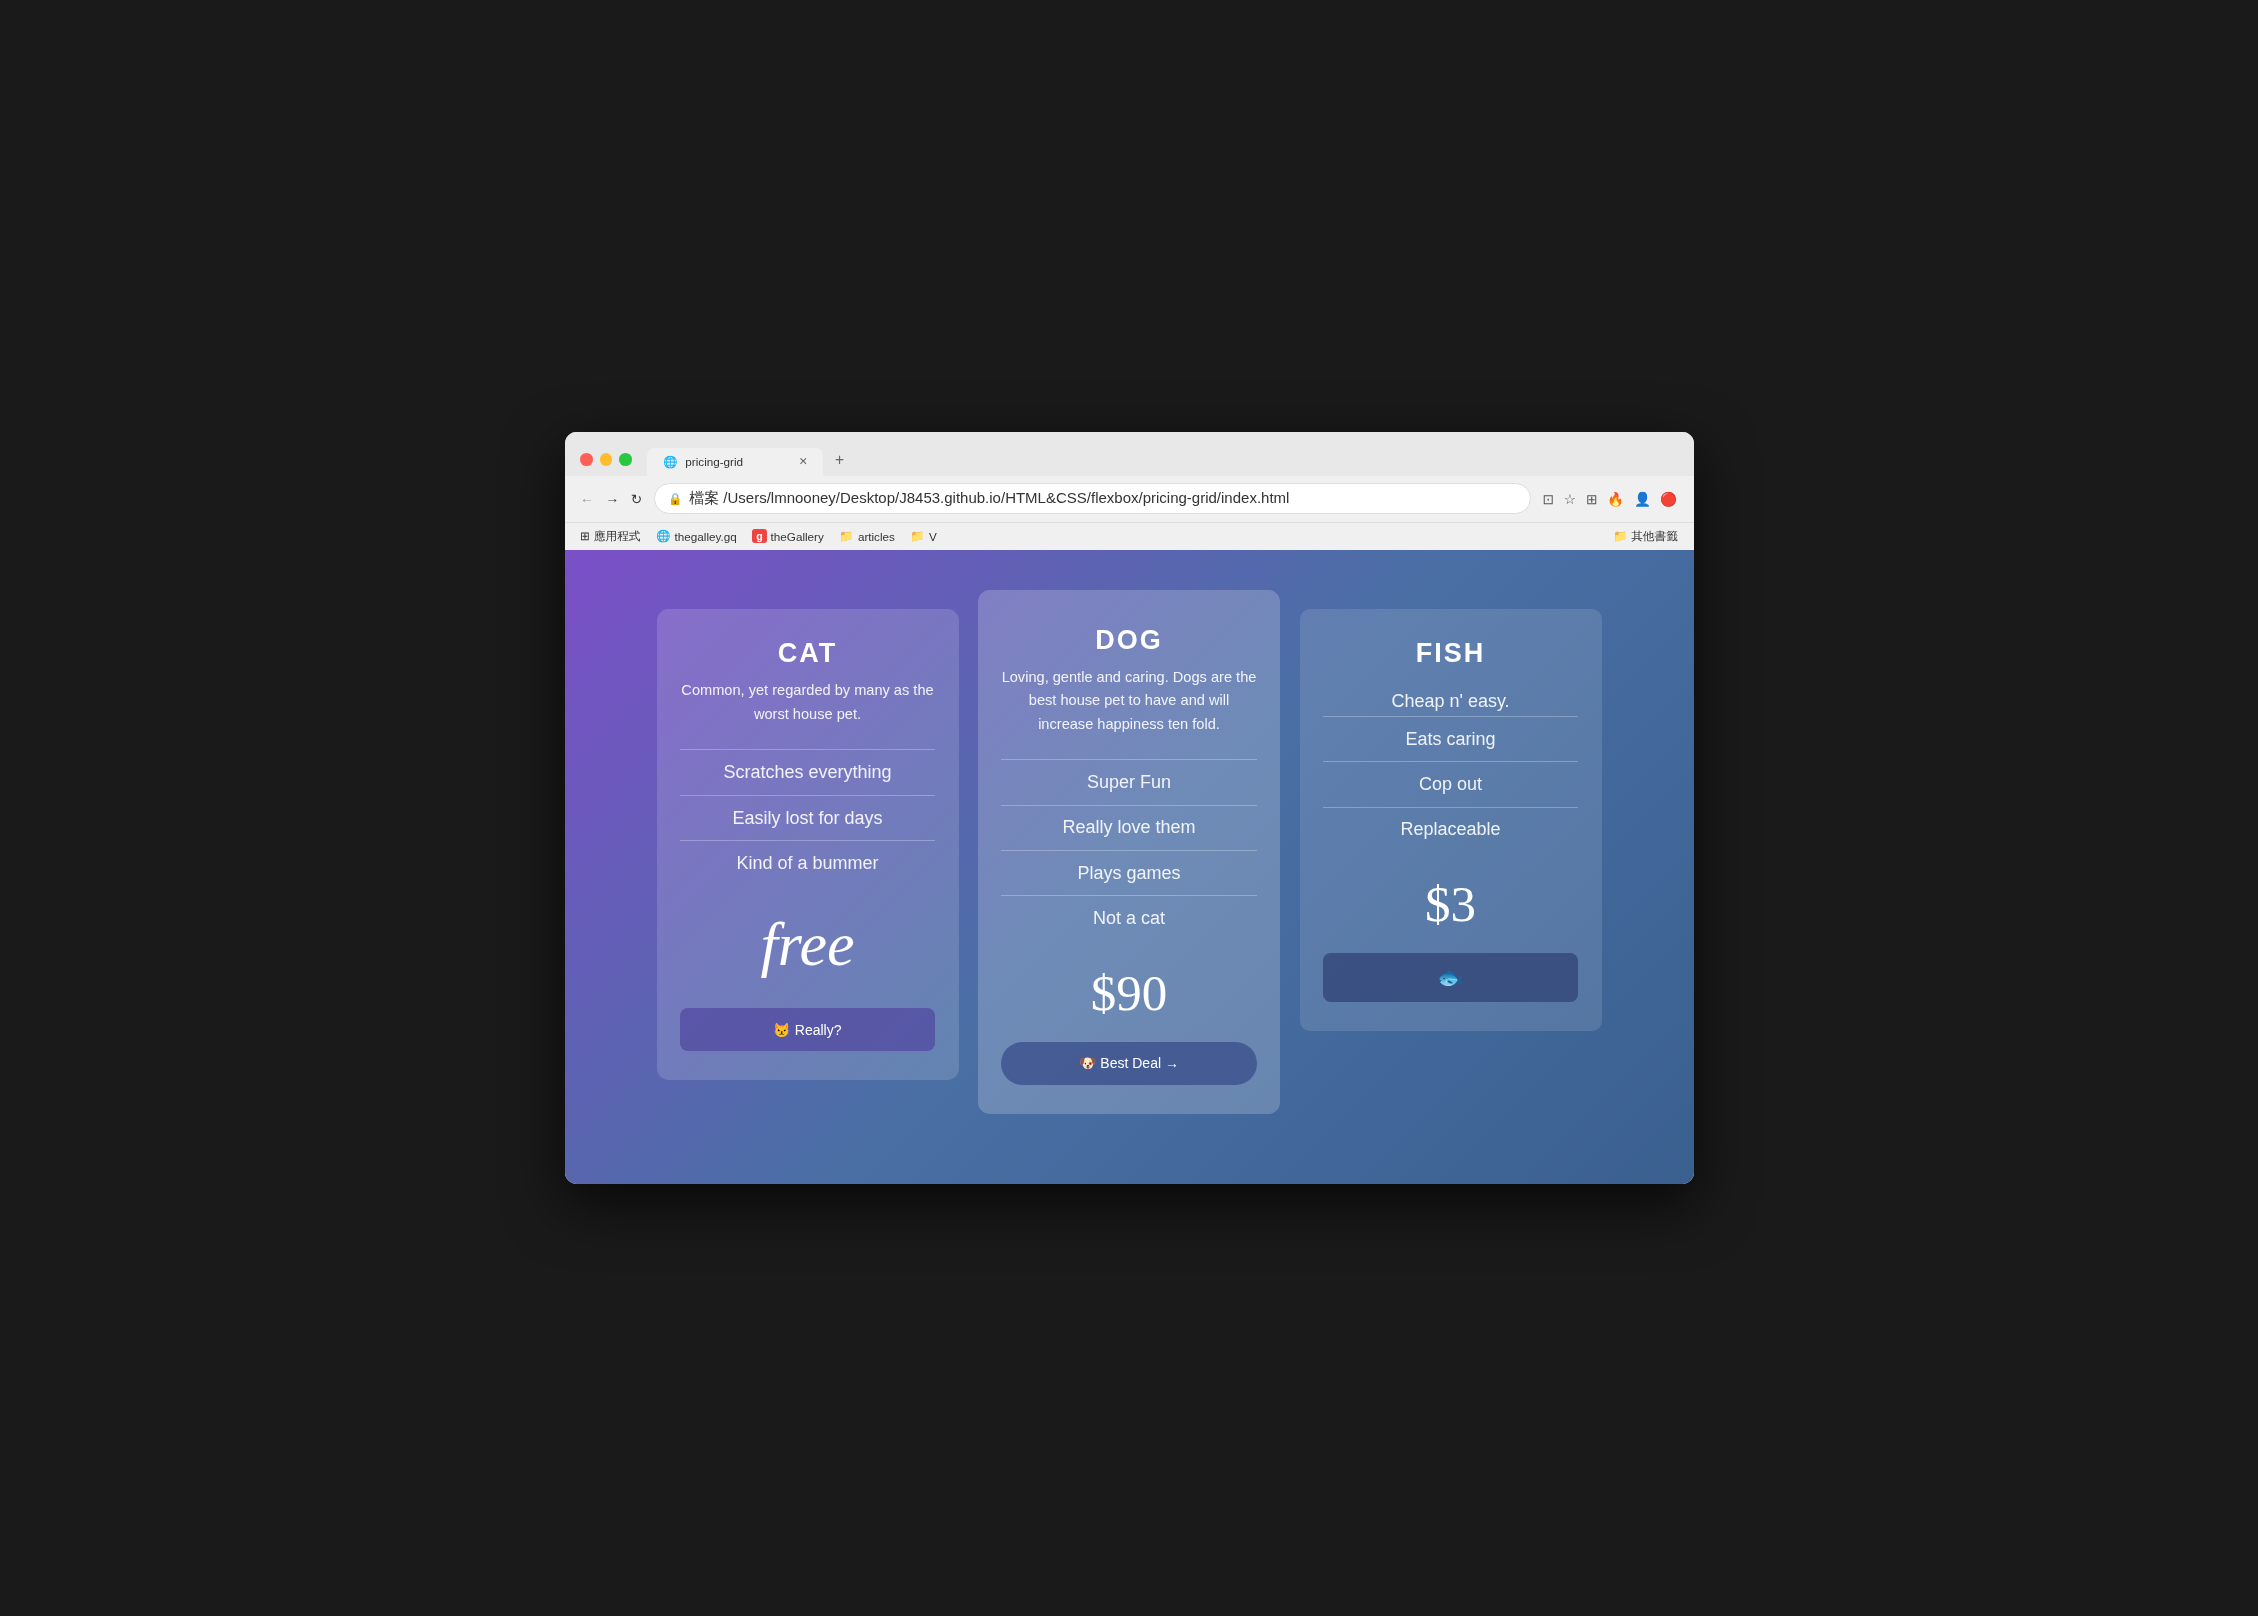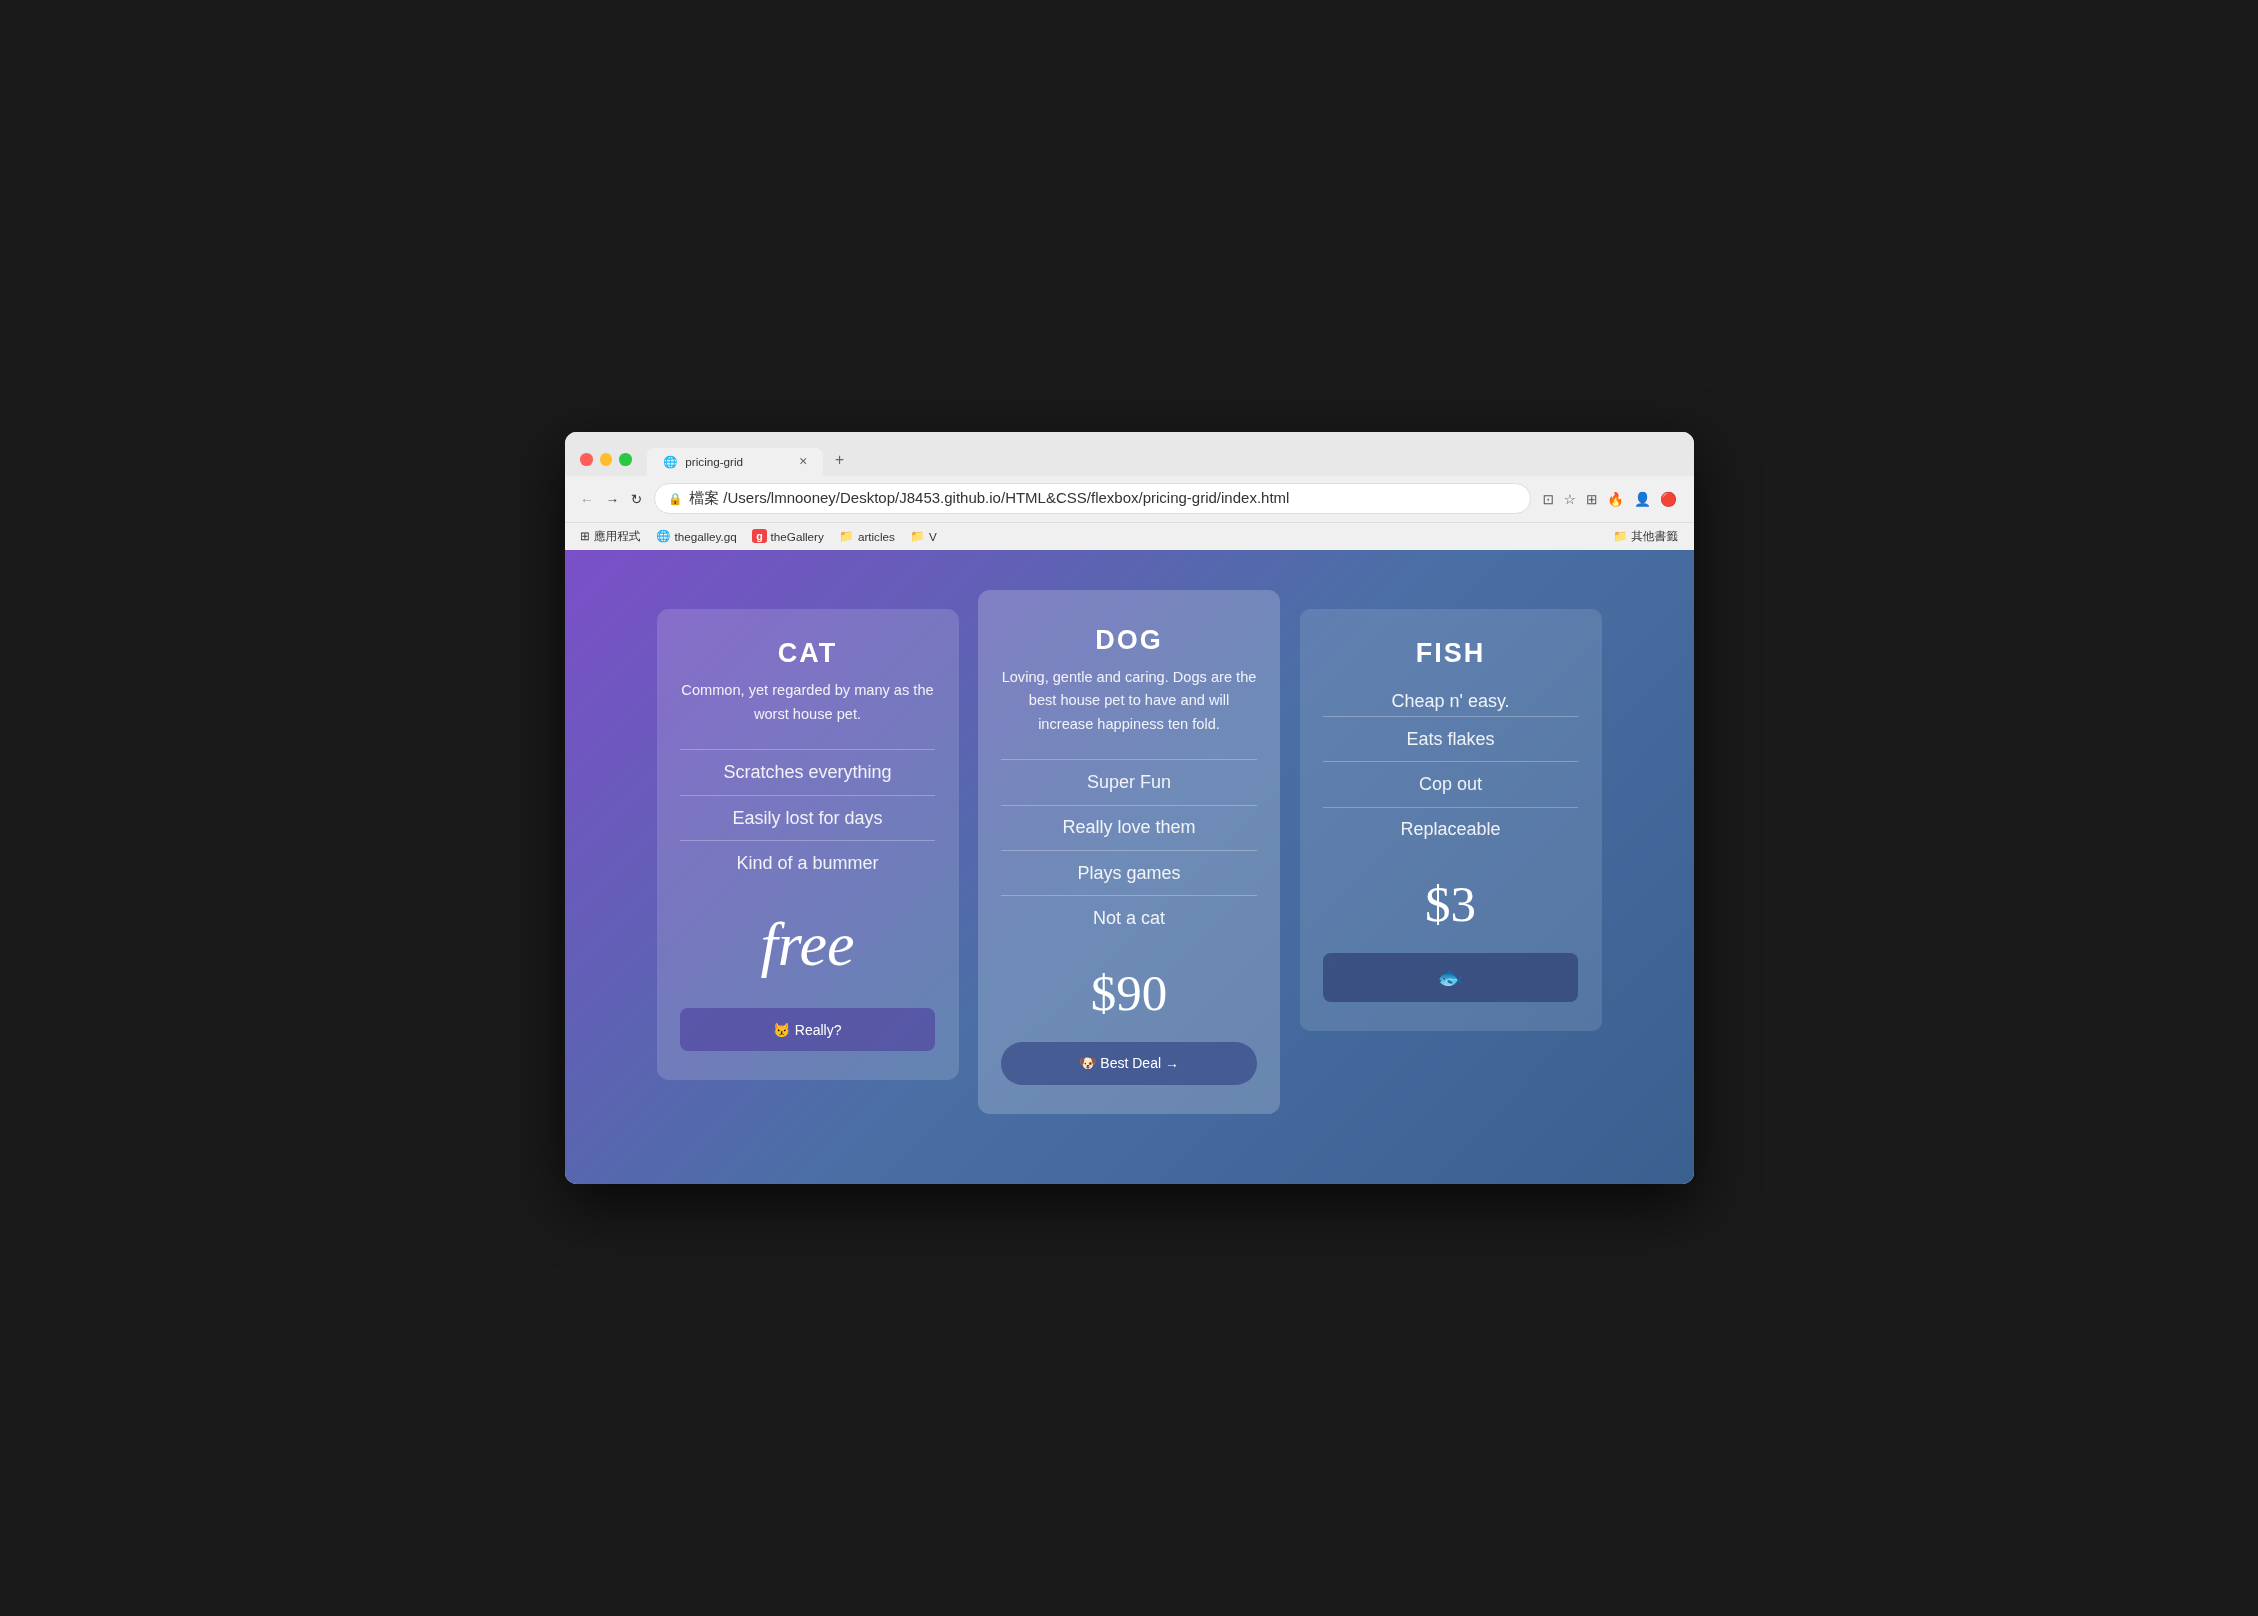--- a/index.html
+++ b/index.html
@@ -356,21 +356,21 @@
         <button class="cta-button cta-dog">
           <span>🐶</span>
           <span>Best Deal →</span>
         </button>
       </div>
 
       <div class="card card-right">
         <h2 class="card-title">FISH</h2>
         <ul class="features-list">
           <li style="border-top:none; padding-bottom:3.9px;">Cheap n' easy.</li>
-          <li>Eats flakes</li>
+          <li>Eats caring</li>
           <li>Cop out</li>
           <li>Replaceable</li>
         </ul>
         <div class="price">$3</div>
         <button class="cta-button cta-fish">
           <span>🐟</span>
         </button>
       </div>
 
     </div>

